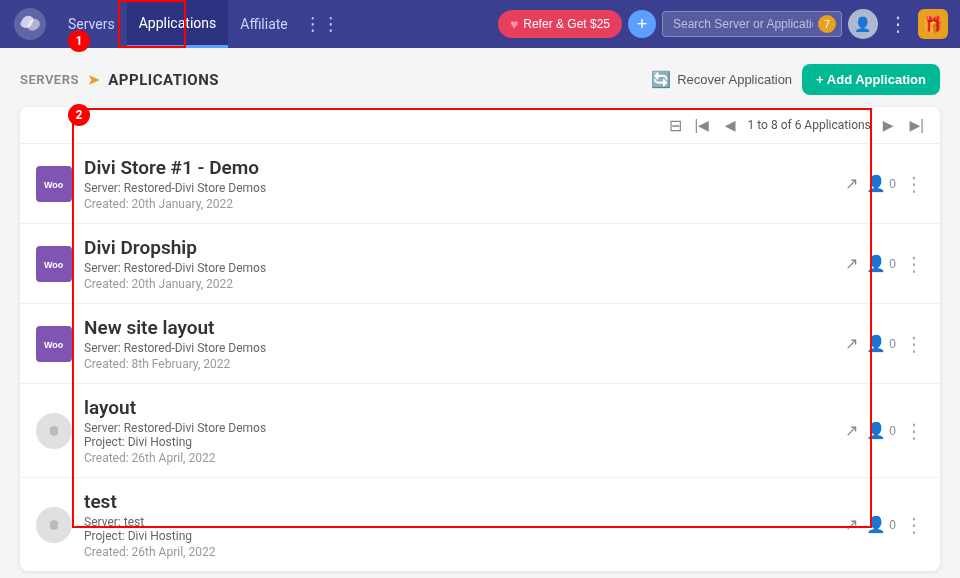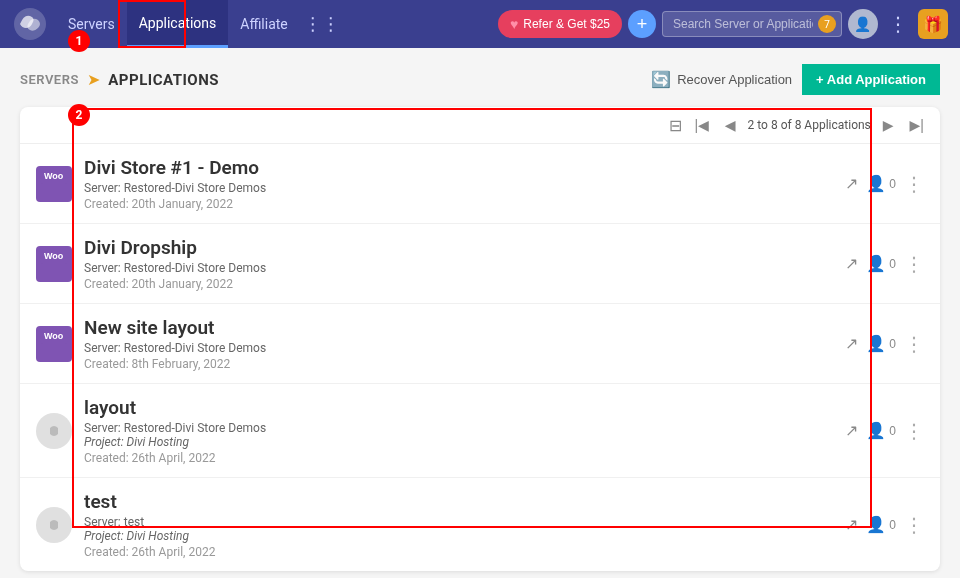--- a/index.html
+++ b/index.html
@@ -189,21 +189,21 @@
       display: flex;
       align-items: center;
       gap: 6px;
       color: #555;
       font-size: 13px;
     }
     .add-app-btn {
       background: #00b894;
       color: #fff;
       border: none;
-      border-radius: 0;
+      border-radius: 8px;
       padding: 8px 14px;
       font-size: 13px;
       cursor: pointer;
       display: flex;
       align-items: center;
       gap: 5px;
       font-weight: 600;
     }
 
     
@@ -265,21 +265,20 @@
       color: #333;
       margin-bottom: 2px;
     }
     .app-server {
       font-size: 12px;
       color: #666;
     }
     .app-project {
       font-size: 12px;
       color: #666;
-      font-style: italic;
     }
     .app-created {
       font-size: 12px;
       color: #999;
       margin-top: 2px;
     }
     .app-actions {
       display: flex;
       align-items: center;
       gap: 8px;
@@ -298,21 +297,21 @@
     .menu-btn {
       background: none; border: none; cursor: pointer;
       color: #aaa; font-size: 20px;
     }
 
     
     .woo-logo {
       background: #7f54b3;
       border-radius: 4px;
       width: 36px; height: 36px;
-      display: flex; align-items: flex-start; justify-content: center;
+      display: flex; align-items: center; justify-content: center;
       color: #fff;
       font-size: 10px;
       font-weight: bold;
     }
     .generic-logo {
       background: #e0e0e0;
       border-radius: 50%;
       width: 36px; height: 36px;
       display: flex; align-items: center; justify-content: center;
       color: #999;
@@ -400,21 +399,21 @@
       </button>
     </div>
   </div>
 
   <div class="apps-container">
 
     <div class="table-toolbar">
       <span class="sort-icon">⊟</span>
       <button class="pagination-btn">|◀</button>
       <button class="pagination-btn">◀</button>
-      <span class="pagination-text">2 to 8 of 8 Applications</span>
+      <span class="pagination-text">1 to 8 of 6 Applications</span>
       <button class="pagination-btn">▶</button>
       <button class="pagination-btn">▶|</button>
     </div>
 
     <div id="app-rows">
         <div class="app-row">
     <div class="woo-logo">
         <svg width="28" height="18" viewBox="0 0 28 18" fill="none">
           <rect width="28" height="18" rx="3" fill="#7f54b3"></rect>
           <text x="4" y="13" font-size="9" fill="white" font-weight="bold" font-family="sans-serif">Woo</text>

